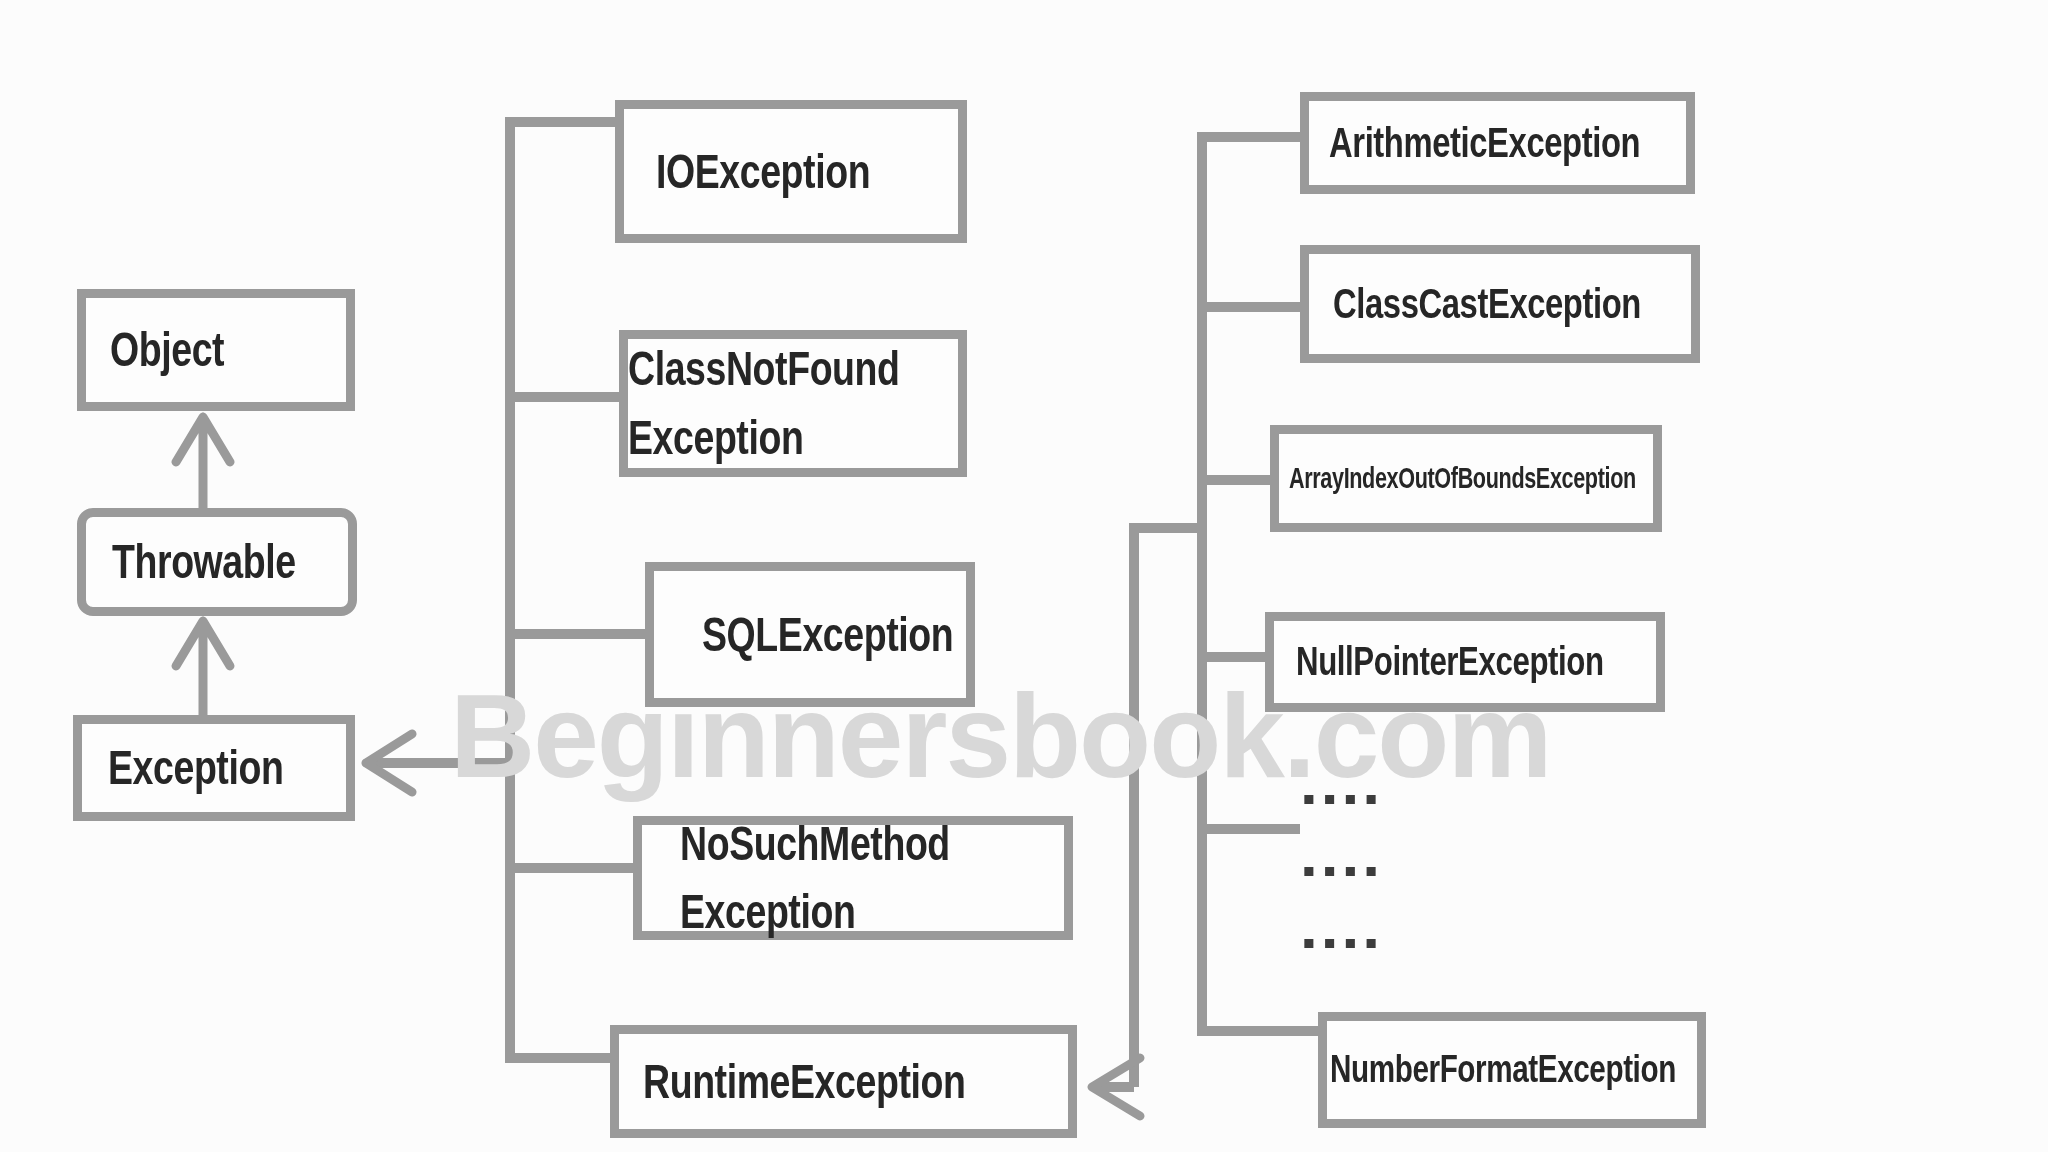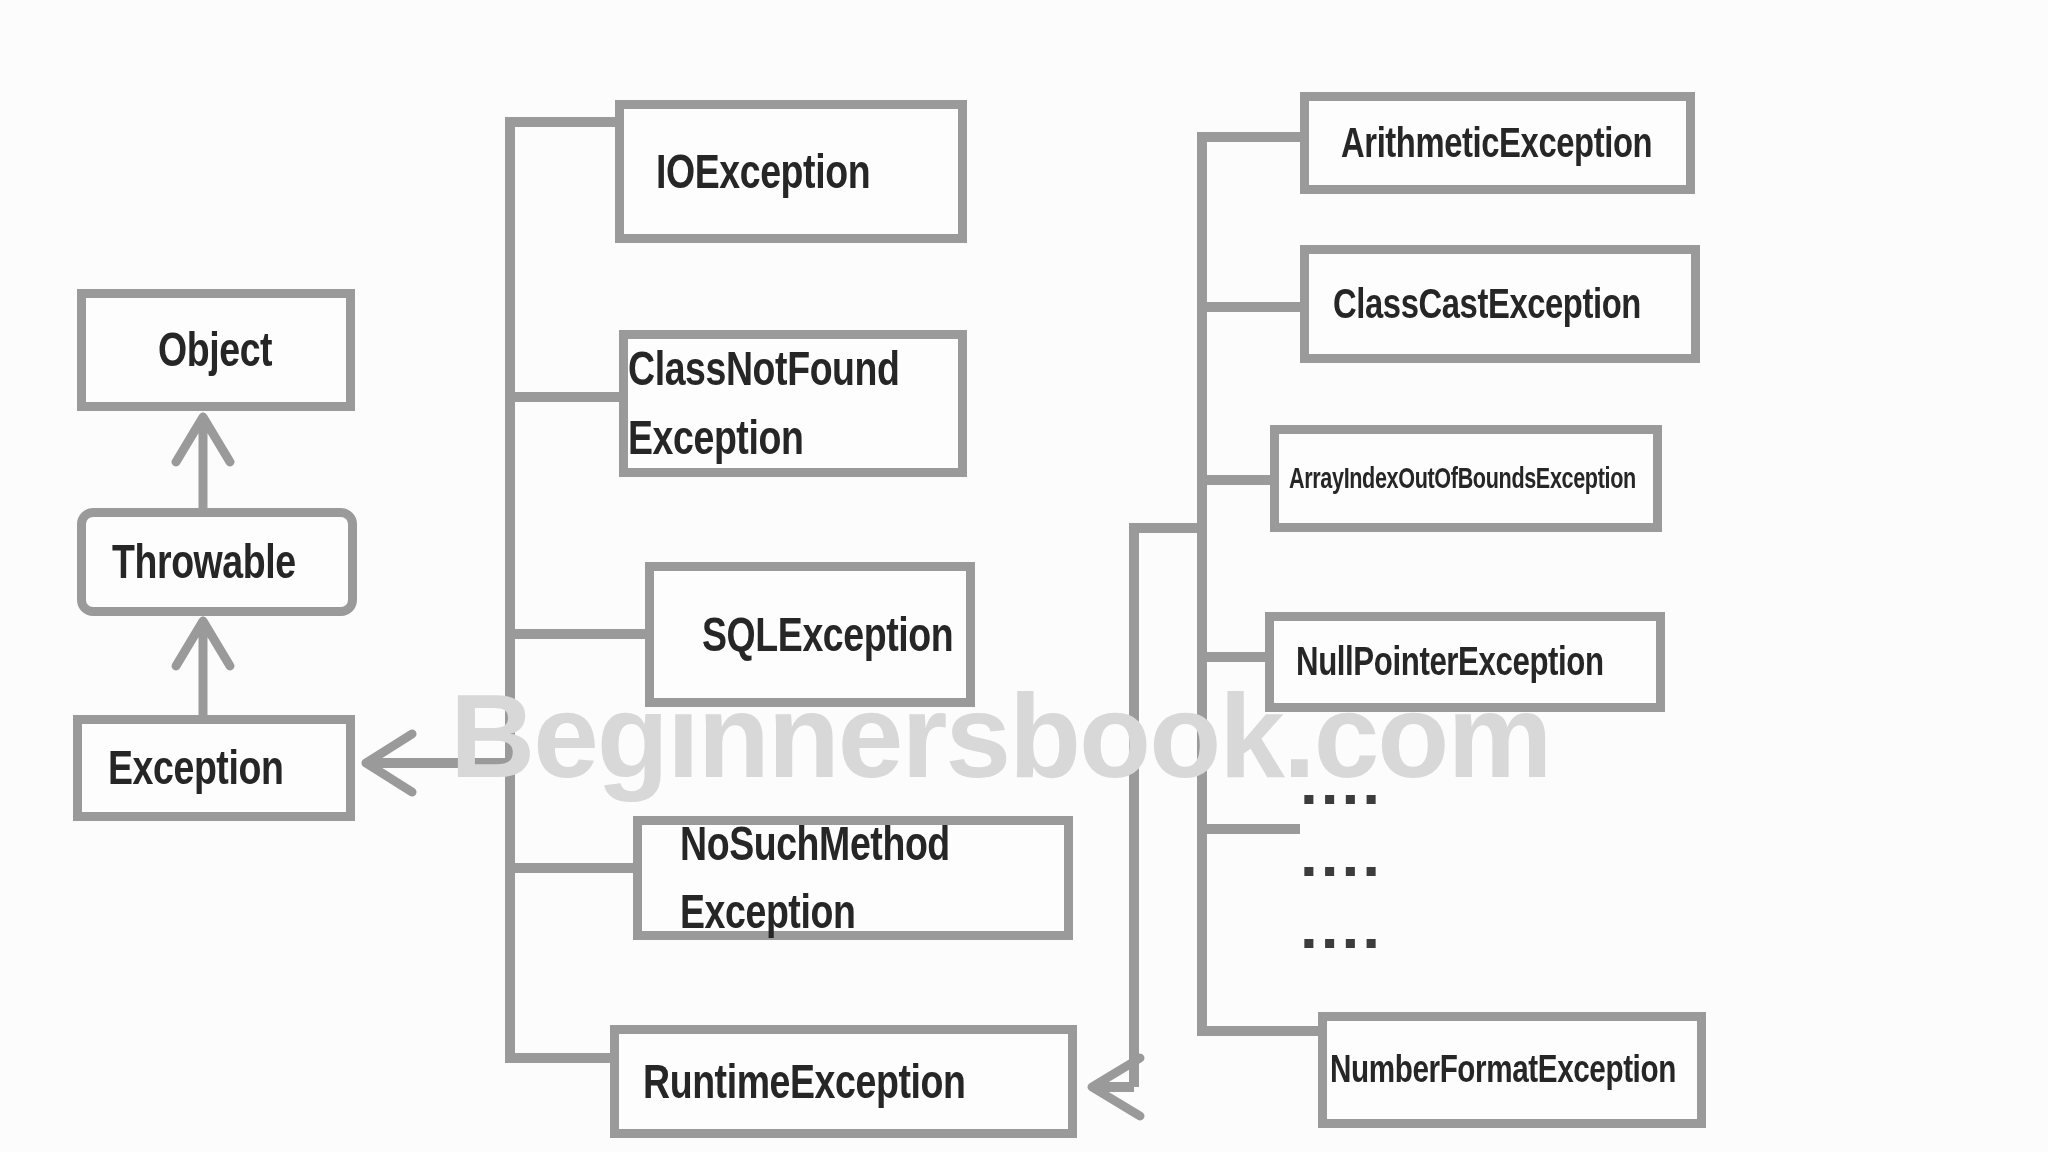--- a/index.html
+++ b/index.html
@@ -31,29 +31,29 @@
   }
   .dots-row{
     position:absolute;display:flex;gap:5px;align-items:center;height:12px;
     overflow:hidden;
   }
   .dots-row span{
     font-weight:bold;color:#3c3c3c;font-size:64px;line-height:0;
     letter-spacing:3px;display:block;margin-top:-38px;
   }
   
-  #n-object        {left:77px;  top:289px; width:278px; height:122px; padding-left:31px;justify-content:center;}
+  #n-object        {left:77px;  top:289px; width:278px; height:122px; padding-left:24px;}
   #n-throwable     {left:77px;  top:508px; width:280px; height:108px; padding-left:26px;border-radius:16px;}
   #n-exception     {left:73px;  top:715px; width:282px; height:106px; padding-left:26px;}
   #n-io            {left:615px; top:100px; width:352px; height:143px; padding-left:32px;}
   #n-cnf           {left:619px; top:330px; width:348px; height:147px; }
   #n-sql           {left:645px; top:562px; width:330px; height:145px; padding-left:48px;}
   #n-nsm           {left:633px; top:816px; width:440px; height:124px; padding-left:38px;}
   #n-runtime       {left:610px; top:1025px;width:467px; height:113px; padding-left:24px;}
-  #n-arith         {left:1300px;top:92px;  width:395px; height:102px; padding-left:32px;}
+  #n-arith         {left:1300px;top:92px;  width:395px; height:102px; padding-left:20px;}
   #n-classcast     {left:1300px;top:245px; width:400px; height:118px; padding-left:24px;}
   #n-aioobe        {left:1270px;top:425px; width:392px; height:107px; padding-left:10px;}
   #n-nullptr       {left:1265px;top:612px; width:400px; height:100px; padding-left:22px;}
   #n-numfmt        {left:1318px;top:974px; width:388px; height:116px; padding-left:3px;margin-top:38px;}
   #n-object .lbl, #n-throwable .lbl, #n-exception .lbl,
   #n-io .lbl, #n-cnf .lbl, #n-sql .lbl, #n-nsm .lbl, #n-runtime .lbl{font-size:48px;}
   #n-arith .lbl, #n-classcast .lbl{font-size:42px;}
   #n-aioobe .lbl{font-size:30px;transform:scaleX(0.72);}
   #n-nullptr .lbl{font-size:40px;}
   #n-numfmt .lbl{font-size:38px;}

